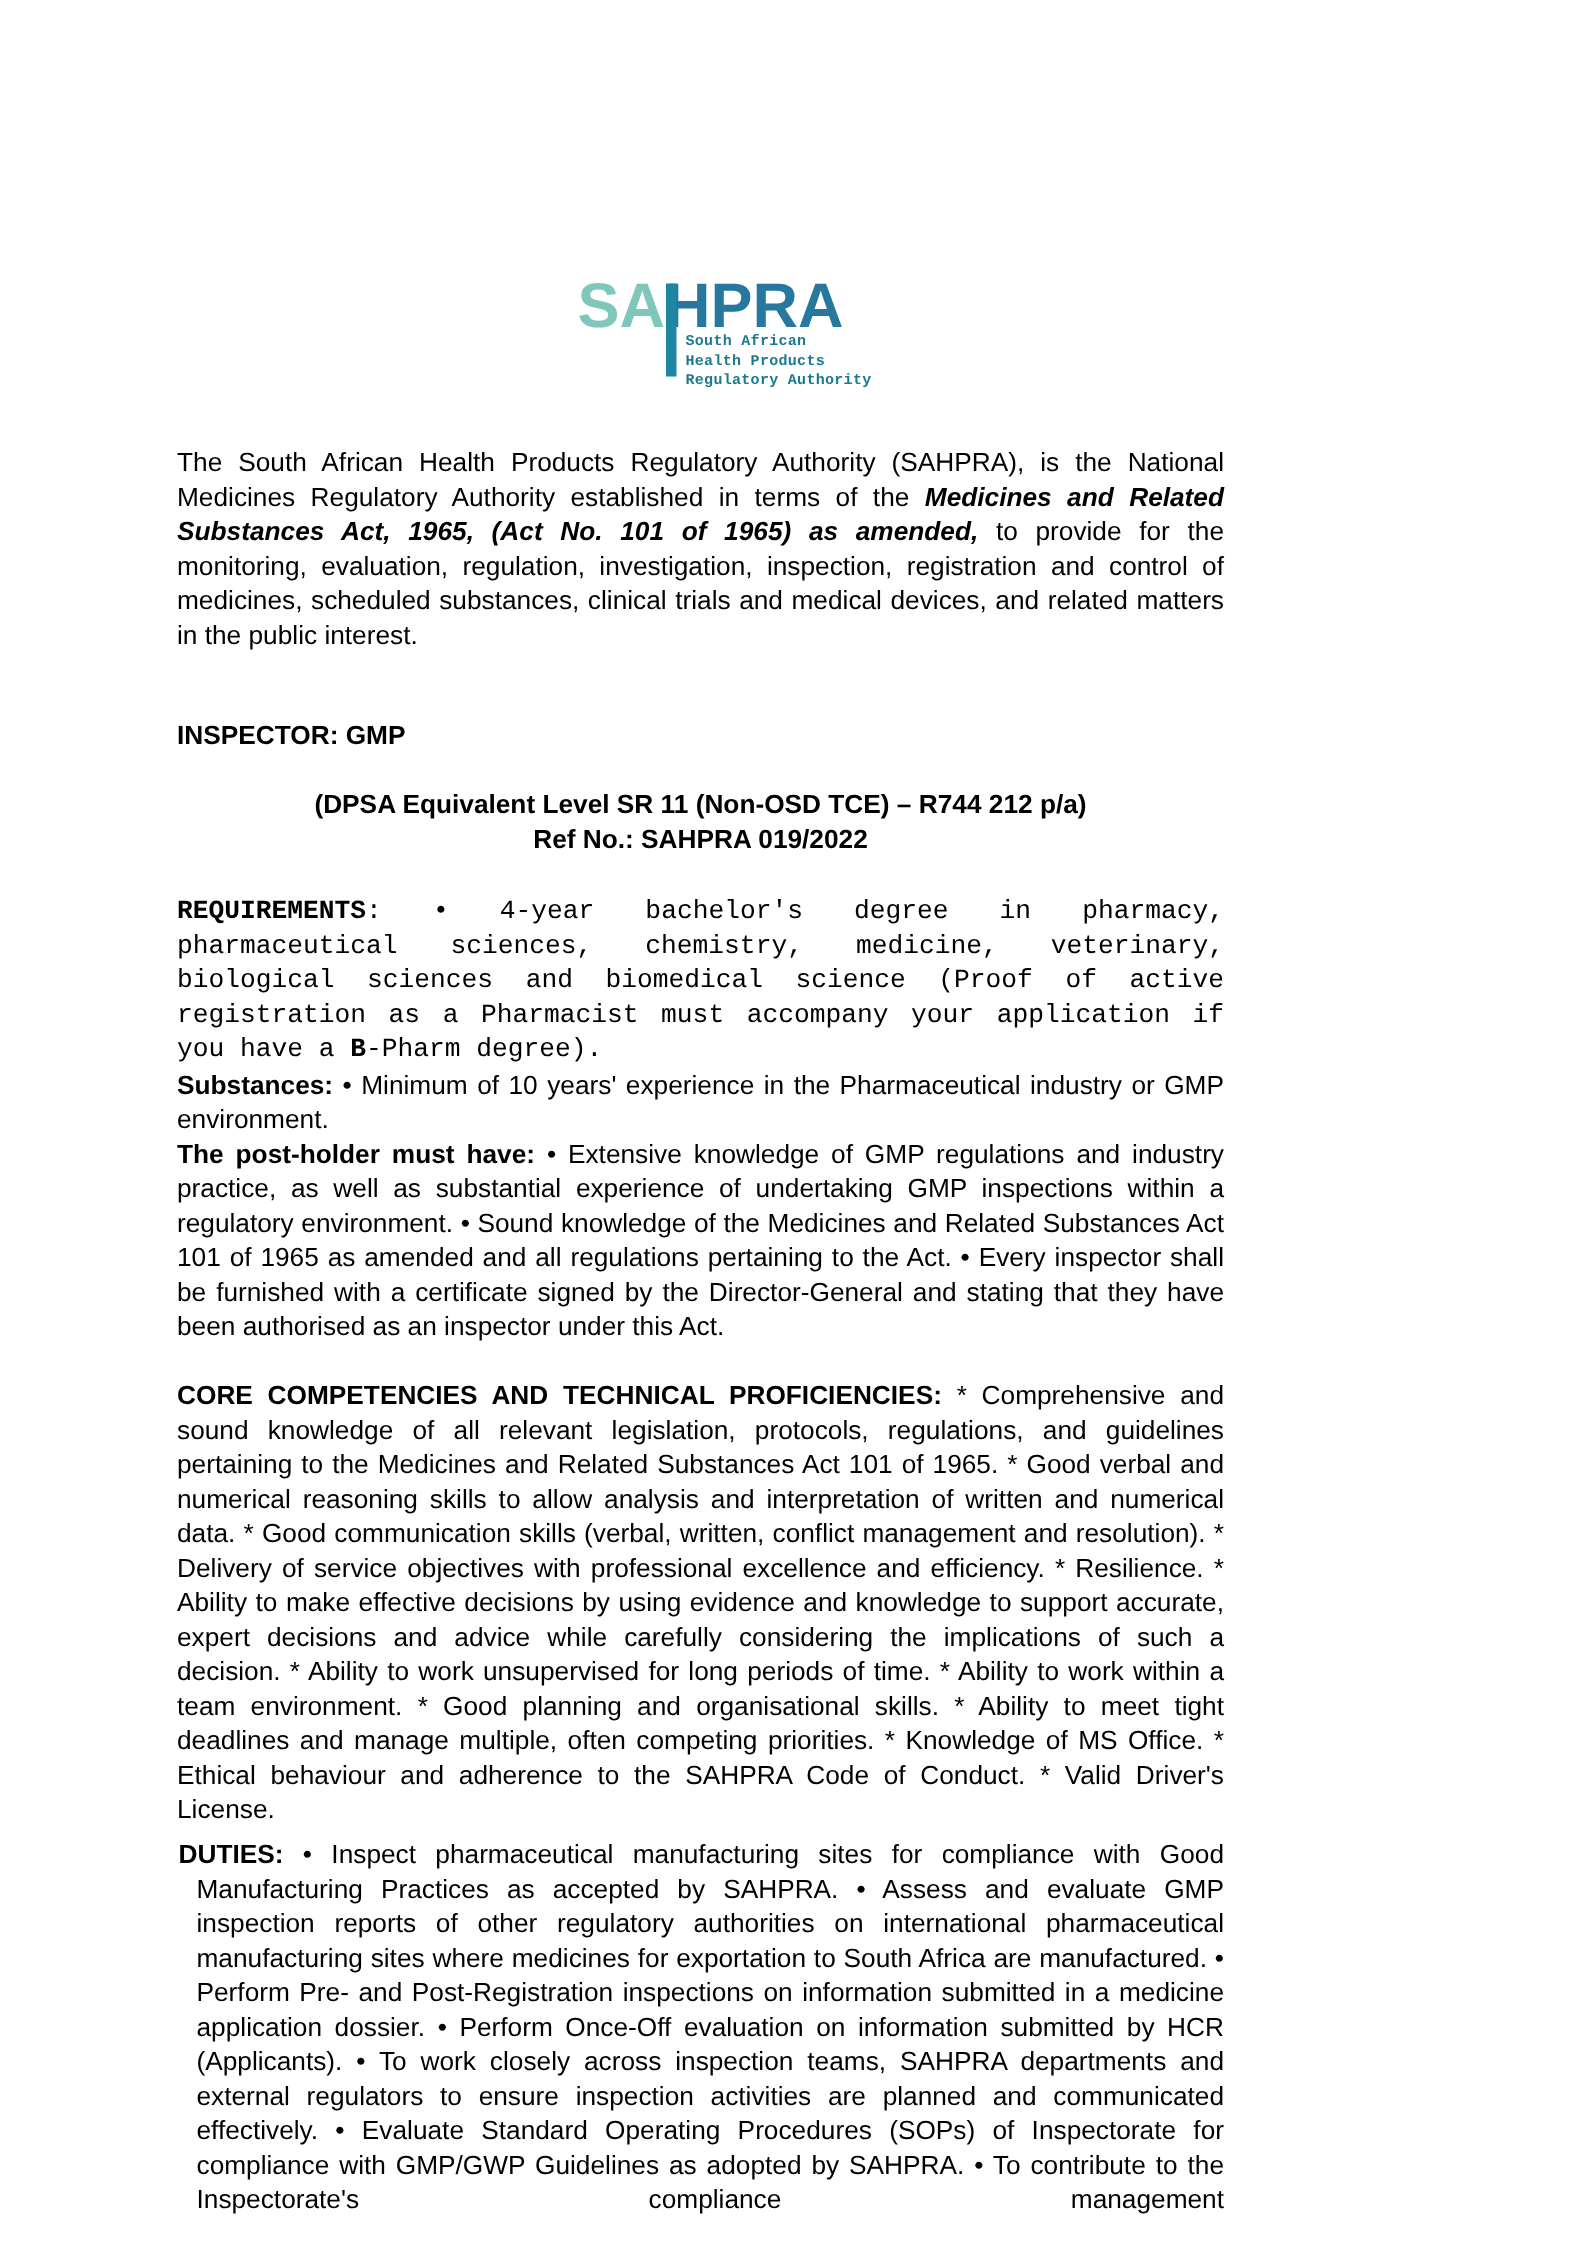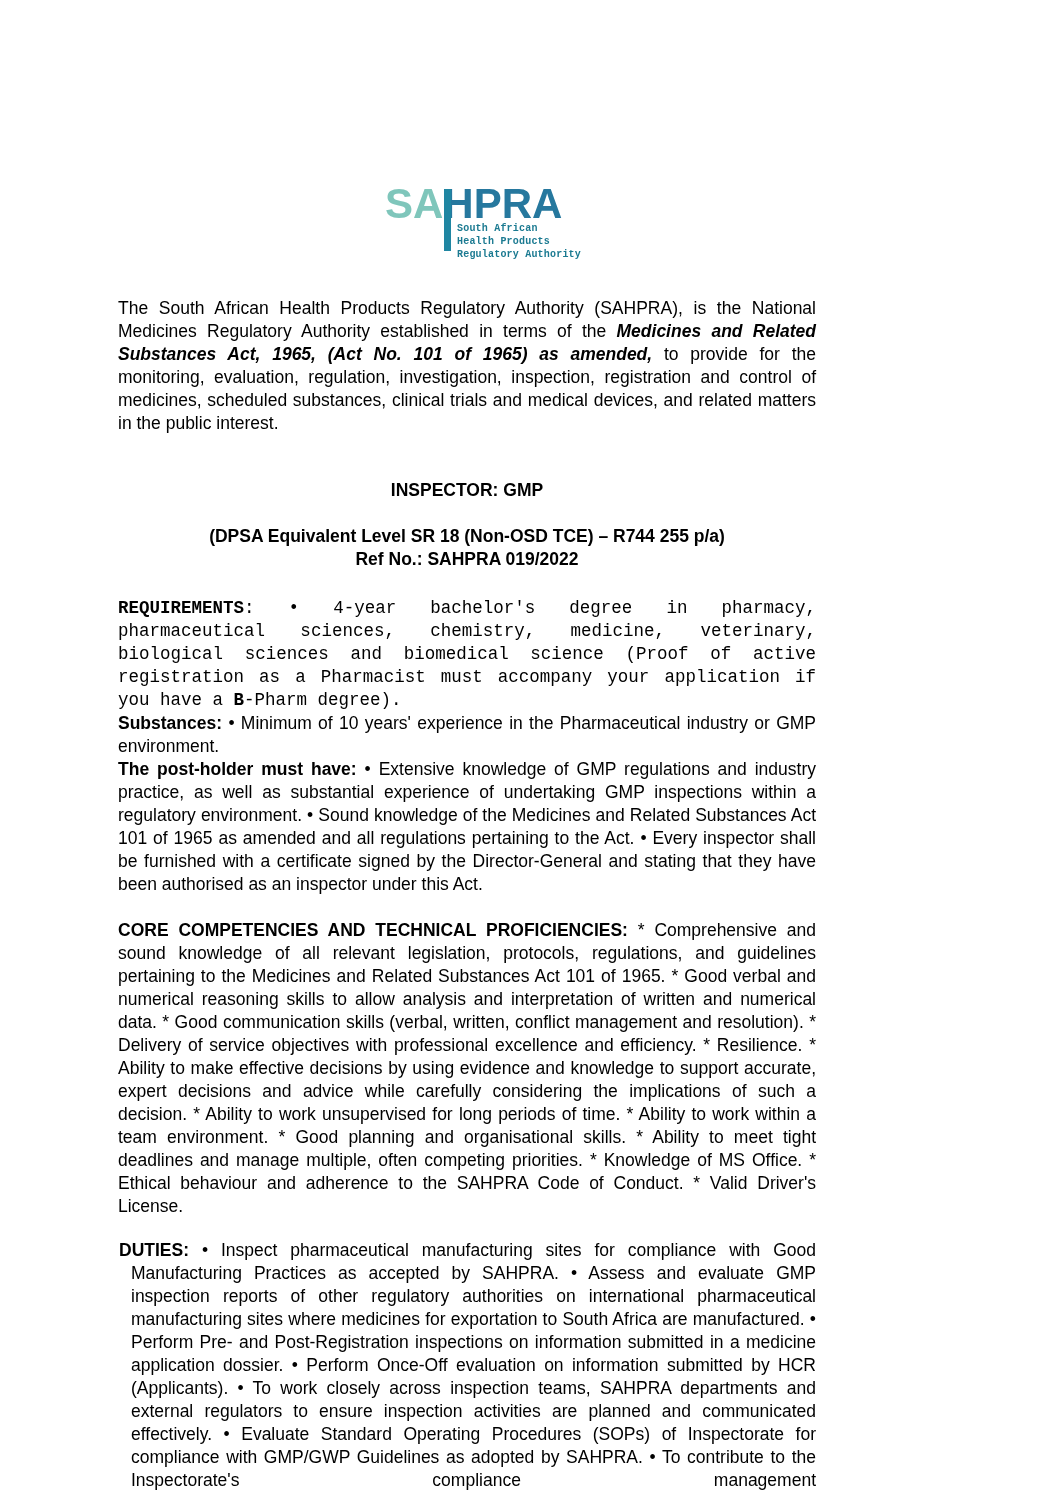--- a/index.html
+++ b/index.html
@@ -60,29 +60,29 @@
     white-space: nowrap;
     font-family: Liberation Mono, monospace;
   }
 
   
   .para {
     margin: 0;
     text-align: justify;
   }
   .p-intro  { margin-top: 40px; }
-  .h-title  { margin-top: 44px; text-align: center; font-weight: bold; }
+  .h-title  { margin-top: 44px; text-align: left; font-weight: bold; }
   .h-sub    { margin-top: 23px; text-align: center; font-weight: bold; }
   .h-centre { margin-top: 21px; text-align: center; font-weight: bold; }
   .p-req    { margin-top: 26px; font-family: Liberation Mono, monospace; }
   .p-exp    { margin-top: 0; }
   .p-post   { margin-top: 0; }
   .p-core   { margin-top: 23px; }
   .p-duties {
-    margin-top: 21px;
+    margin-top: 7px;
     padding-left: 13px;
     text-indent: -12px;
     text-align-last: justify;
   }
   .b  { font-weight: bold; }
   .bi { font-weight: bold; font-style: italic; }
 </style>
 </head>
 <body>
 
@@ -96,21 +96,21 @@
       <div>Health Products</div>
       <div>Regulatory Authority</div>
     </div>
   </div>
 
   <div class="para p-intro"><span>The South African Health Products Regulatory Authority (SAHPRA), is the National Medicines Regulatory Authority established in terms of the </span><span class="bi">Medicines and Related Substances Act, 1965, (Act No. 101 of 1965) as amended,</span><span> to provide for the monitoring, evaluation, regulation, investigation, inspection, registration and control of medicines, scheduled substances, clinical trials and medical devices, and related matters in the public interest.</span></div>
 
   <div class="h-title">INSPECTOR: GMP</div>
 
   <div class="h-sub">
-    <div>(DPSA Equivalent Level SR 18 (Non-OSD TCE) – R744 255 p/a)</div>
+    <div>(DPSA Equivalent Level SR 11 (Non-OSD TCE) – R744 212 p/a)</div>
     <div>Ref No.: SAHPRA 019/2022</div>
   </div>
 
 
   <div class="para p-req"><span class="b">REQUIREMENTS</span><span>: </span><span>• 4-year bachelor's degree in pharmacy, pharmaceutical sciences, chemistry, medicine, veterinary, biological sciences and biomedical science (Proof of active registration as a Pharmacist must accompany your application if you have a </span><span class="b">B</span><span>-Pharm degree).</span></div>
 
   <div class="para p-exp"><span class="b">Substances:</span><span> • Minimum of 10 years' experience in the Pharmaceutical industry or GMP environment.</span></div>
 
   <div class="para p-post"><span class="b">The post-holder must have:</span><span> • Extensive knowledge of GMP regulations and industry practice, as well as substantial experience of undertaking GMP inspections within a regulatory environment. • Sound knowledge of the Medicines and Related Substances Act 101 of 1965 as amended and all regulations pertaining to the Act. • Every inspector shall be furnished with a certificate signed by the Director-General and stating that they have been authorised as an inspector under this Act.</span></div>
 

